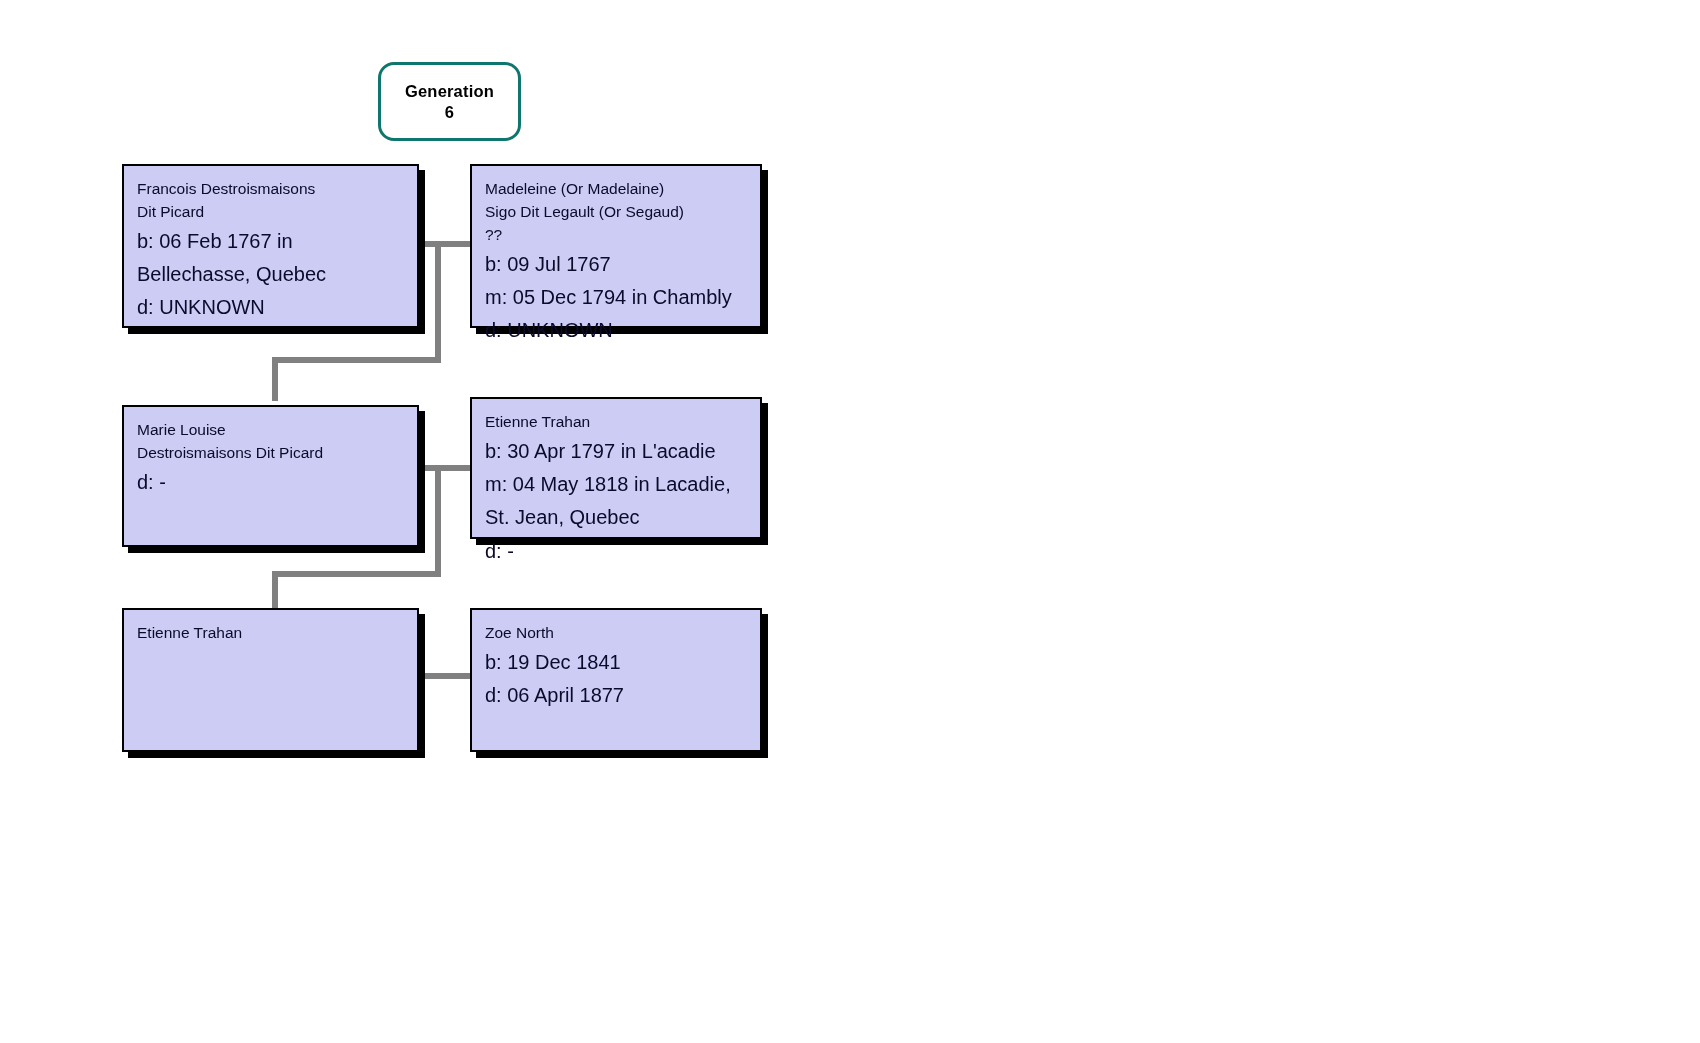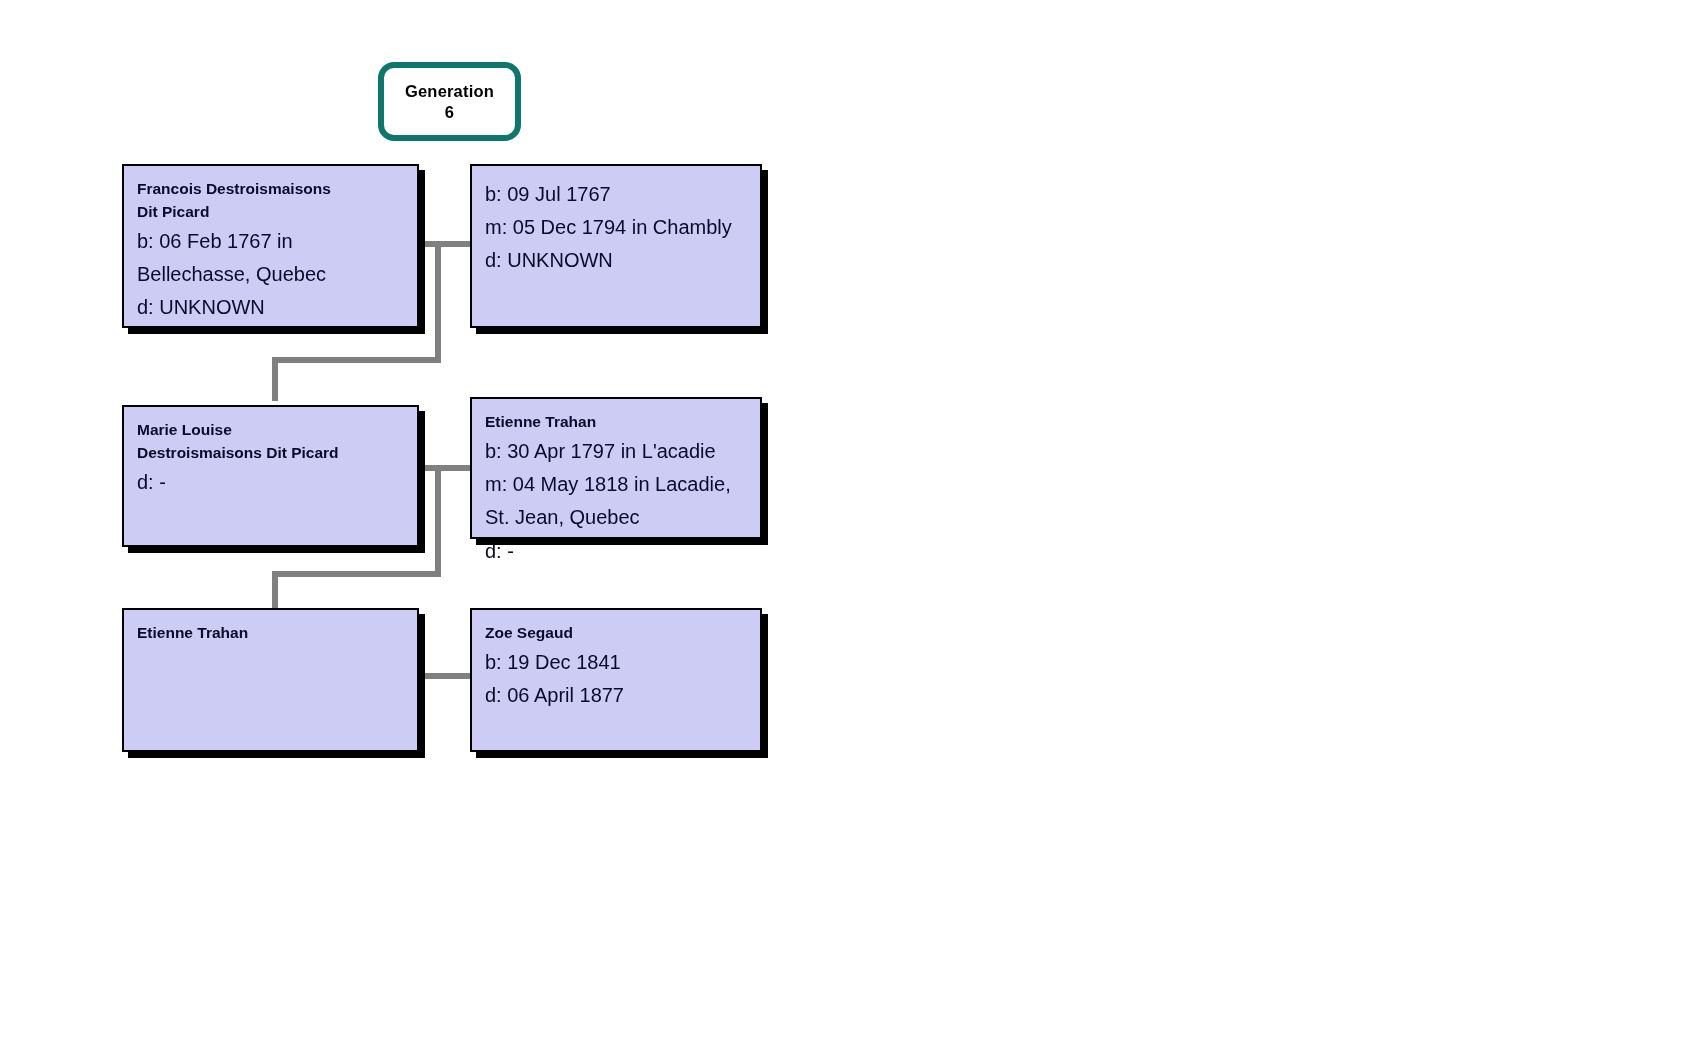--- a/index.html
+++ b/index.html
@@ -20,21 +20,21 @@
     background: #ffffff;
   }
 
   
   .gen-box {
     position: absolute;
     left: 378px;
     top: 62px;
     width: 143px;
     height: 79px;
-    border: 6px solid #0f766e;
+    border: 3px solid #0f766e;
     border-radius: 16px;
     background: #ffffff;
     box-sizing: border-box;
     display: flex;
     flex-direction: column;
     align-items: center;
     justify-content: center;
     line-height: 1.25;
   }
   .gen-box .gen-label,
@@ -49,21 +49,21 @@
   .pbox {
     position: absolute;
     box-sizing: border-box;
     background: #ccccf5;
     border: 2px solid #000000;
     box-shadow: 6px 6px 0 0 #000000;
     padding: 12px 12px 8px 13px;
   }
   .pbox .pname {
     font-size: 15.5px;
-    font-weight: bold;
+    font-weight: normal;
     color: #0a0a2a;
     line-height: 1.48;
     margin: 0 0 1px 0;
     white-space: pre-line;
   }
   .pbox .pline {
     font-size: 20px;
     font-weight: normal;
     color: #0a0a2a;
     line-height: 1.66;
@@ -126,20 +126,23 @@
 
   <div class="pbox" id="box-francois">
     <div class="pname">Francois Destroismaisons
 Dit Picard</div>
     <div class="pline">b: 06 Feb 1767 in
 Bellechasse, Quebec</div>
     <div class="pline">d: UNKNOWN</div>
   </div>
 
   <div class="pbox" id="box-madeleine">
+    <div class="pname">Madeleine (Or Madelaine)
+Sigo Dit Legault (Or Segaud)
+??</div>
     <div class="pline">b: 09 Jul 1767</div>
     <div class="pline">m: 05 Dec 1794 in Chambly</div>
     <div class="pline">d: UNKNOWN</div>
   </div>
 
   <div class="pbox" id="box-marielouise">
     <div class="pname">Marie Louise
 Destroismaisons Dit Picard</div>
     <div class="pline">d: -</div>
   </div>
@@ -150,18 +153,18 @@
     <div class="pline">m: 04 May 1818 in Lacadie,
 St. Jean, Quebec</div>
     <div class="pline">d: -</div>
   </div>
 
   <div class="pbox" id="box-etienne2">
     <div class="pname">Etienne Trahan</div>
   </div>
 
   <div class="pbox" id="box-zoe">
-    <div class="pname">Zoe Segaud</div>
+    <div class="pname">Zoe North</div>
     <div class="pline">b: 19 Dec 1841</div>
     <div class="pline">d: 06 April 1877</div>
   </div>
 
 </div>
 
 </body></html>

